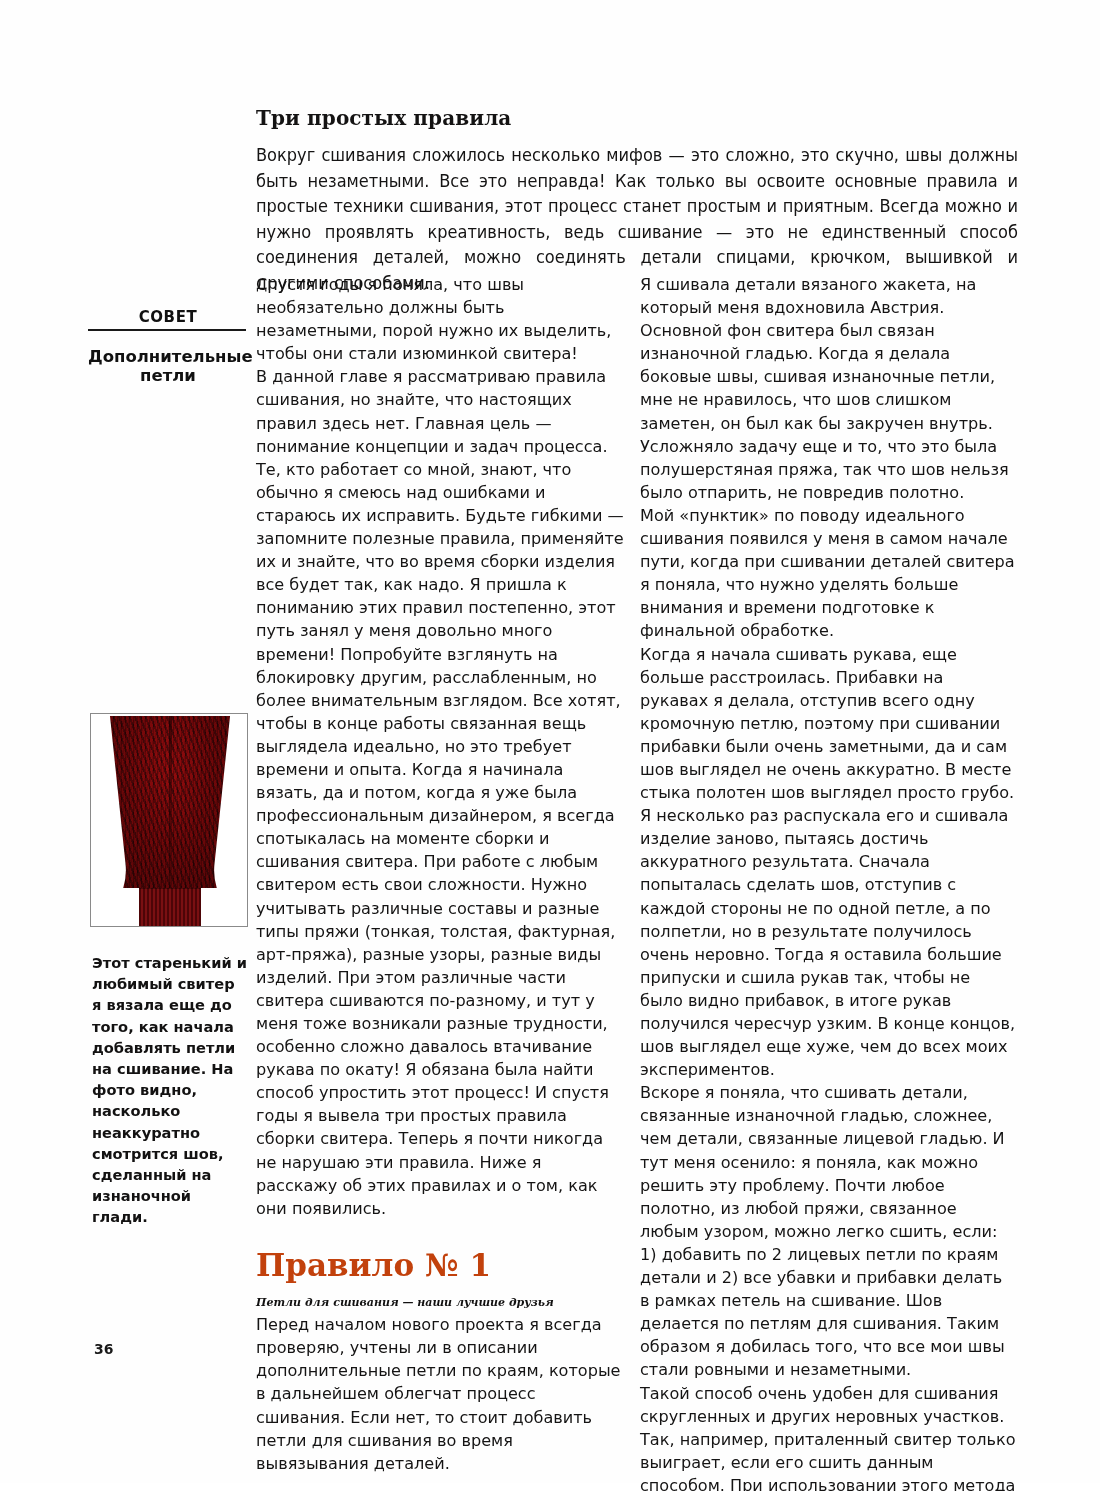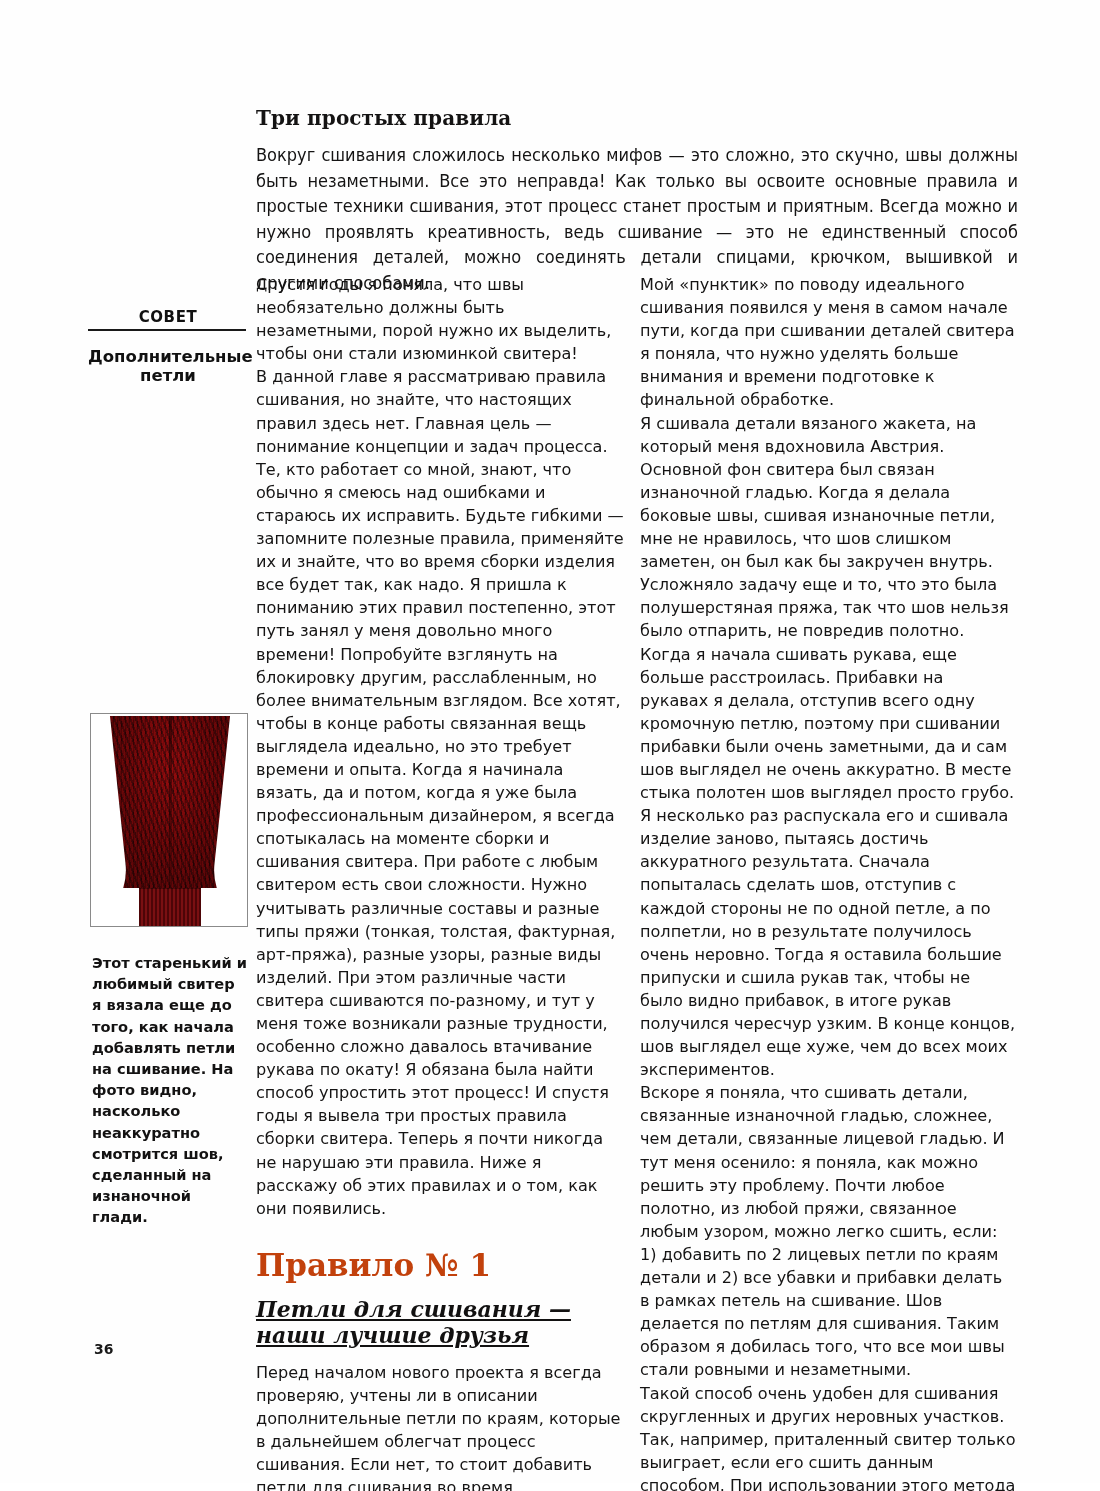--- a/index.html
+++ b/index.html
@@ -206,25 +206,24 @@
     font-size: 31px;
     font-weight: 700;
     color: #c2410c;
     margin: 28px 0 14px 0;
     line-height: 1.1;
   }
   .rule-sub {
     font-family: "DejaVu Serif", serif;
     font-style: italic;
     font-weight: 700;
-    font-size: 22px;
+    font-size: 11px;
     color: #121111;
-    margin-bottom: 12px;
+    margin-bottom: 4px;
     line-height: 1.2;
-    text-decoration: underline;
   }
 
   
   .folio {
     position: absolute;
     left: 94px;
     top: 1341px;
     font-size: 14px;
     font-weight: 700;
     color: #1a1a1a;
@@ -260,22 +259,22 @@
   <div class="col-mid">
     <p>Спустя годы я поняла, что швы необязательно должны быть незаметными, порой нужно их выделить, чтобы они стали изюминкой свитера!</p>
     <p>В данной главе я рассматриваю правила сшивания, но знайте, что настоящих правил здесь нет. Главная цель — понимание концепции и задач процесса. Те, кто работает со мной, знают, что обычно я смеюсь над ошибками и стараюсь их исправить. Будьте гибкими — запомните полезные правила, применяйте их и знайте, что во время сборки изделия все будет так, как надо. Я пришла к пониманию этих правил постепенно, этот путь занял у меня довольно много времени! Попробуйте взглянуть на блокировку другим, расслабленным, но более внимательным взглядом. Все хотят, чтобы в конце работы связанная вещь выглядела идеально, но это требует времени и опыта. Когда я начинала вязать, да и потом, когда я уже была профессиональным дизайнером, я всегда спотыкалась на моменте сборки и сшивания свитера. При работе с любым свитером есть свои сложности. Нужно учитывать различные составы и разные типы пряжи (тонкая, толстая, фактурная, арт-пряжа), разные узоры, разные виды изделий. При этом различные части свитера сшиваются по-разному, и тут у меня тоже возникали разные трудности, особенно сложно давалось втачивание рукава по окату! Я обязана была найти способ упростить этот процесс! И спустя годы я вывела три простых правила сборки свитера. Теперь я почти никогда не нарушаю эти правила. Ниже я расскажу об этих правилах и о том, как они появились.</p>
     <div class="rule-heading">Правило № 1</div>
     <div class="rule-sub">Петли для сшивания — наши лучшие друзья</div>
     <p>Перед началом нового проекта я всегда проверяю, учтены ли в описании дополнительные петли по краям, которые в дальнейшем облегчат процесс сшивания. Если нет, то стоит добавить петли для сшивания во время вывязывания деталей.</p>
 
   </div>
 
   <div class="col-right">
+    <p>Я сшивала детали вязаного жакета, на который меня вдохновила Австрия. Основной фон свитера был связан изнаночной гладью. Когда я делала боковые швы, сшивая изнаночные петли, мне не нравилось, что шов слишком заметен, он был как бы закручен внутрь. Усложняло задачу еще и то, что это была полушерстяная пряжа, так что шов нельзя было отпарить, не повредив полотно.</p>
     <p>Мой «пунктик» по поводу идеального сшивания появился у меня в самом начале пути, когда при сшивании деталей свитера я поняла, что нужно уделять больше внимания и времени подготовке к финальной обработке.</p>
-    <p>Я сшивала детали вязаного жакета, на который меня вдохновила Австрия. Основной фон свитера был связан изнаночной гладью. Когда я делала боковые швы, сшивая изнаночные петли, мне не нравилось, что шов слишком заметен, он был как бы закручен внутрь. Усложняло задачу еще и то, что это была полушерстяная пряжа, так что шов нельзя было отпарить, не повредив полотно.</p>
     <p>Когда я начала сшивать рукава, еще больше расстроилась. Прибавки на рукавах я делала, отступив всего одну кромочную петлю, поэтому при сшивании прибавки были очень заметными, да и сам шов выглядел не очень аккуратно. В месте стыка полотен шов выглядел просто грубо. Я несколько раз распускала его и сшивала изделие заново, пытаясь достичь аккуратного результата. Сначала попыталась сделать шов, отступив с каждой стороны не по одной петле, а по полпетли, но в результате получилось очень неровно. Тогда я оставила большие припуски и сшила рукав так, чтобы не было видно прибавок, в итоге рукав получился чересчур узким. В конце концов, шов выглядел еще хуже, чем до всех моих экспериментов.</p>
     <p>Вскоре я поняла, что сшивать детали, связанные изнаночной гладью, сложнее, чем детали, связанные лицевой гладью. И тут меня осенило: я поняла, как можно решить эту проблему. Почти любое полотно, из любой пряжи, связанное любым узором, можно легко сшить, если:</p>
     <p>1) добавить по 2 лицевых петли по краям детали и 2) все убавки и прибавки делать в рамках петель на сшивание. Шов делается по петлям для сшивания. Таким образом я добилась того, что все мои швы стали ровными и незаметными.</p>
     <p>Такой способ очень удобен для сшивания скругленных и других неровных участков. Так, например, приталенный свитер только выиграет, если его сшить данным способом. При использовании этого метода шов не будет «заваливаться» внутрь, так как по лицевой глади он всегда получается ровным, в то время как шов по фактурным узорам или изнаночной глади почти всегда заваливается внутрь. Петли для сшивания можно добавлять на любых деталях и не только для выполнения боковых швов.</p>
   </div>
 
   <div class="folio">36</div>
 
 </div>
 

